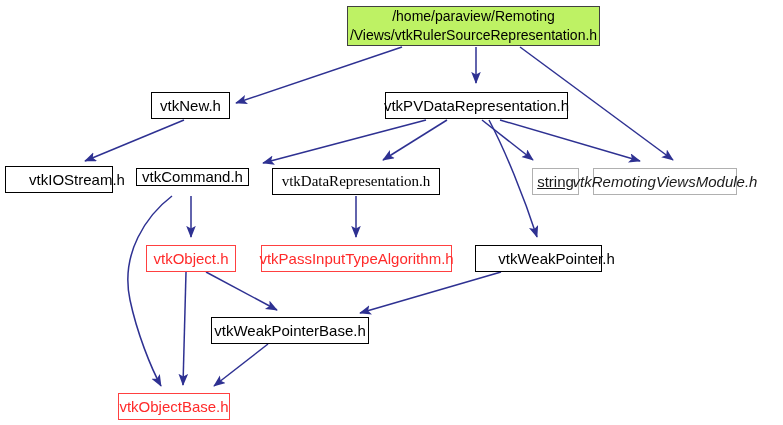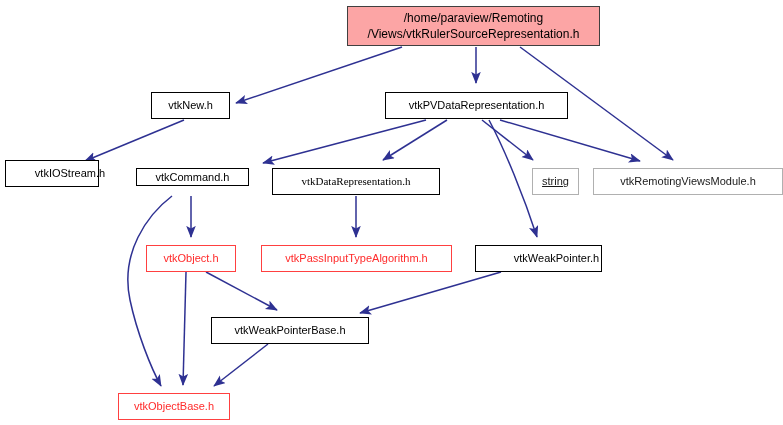--- a/index.html
+++ b/index.html
@@ -1,22 +1,22 @@
 <!DOCTYPE html>
 <html><head>
 <meta charset="utf-8">
 <style>
   html,body{margin:0;padding:0;background:#ffffff;}
   body{font-family:"Liberation Sans","DejaVu Sans",sans-serif;}
   #graph{position:relative;width:783px;height:425px;background:#ffffff;overflow:hidden;}
   #edges{position:absolute;left:0;top:0;width:783px;height:425px;}
   .node{position:absolute;box-sizing:border-box;display:flex;align-items:center;
         justify-content:center;text-align:center;white-space:pre;line-height:1.15;
-        font-size:11px;color:#000000;background:#ffffff;border:1px solid #000000;}
-  .node.root{background:#fca5a5;border:1px solid #404040;font-size:12px;line-height:1.35;}
+        font-size:15px;color:#000000;background:#ffffff;border:1px solid #000000;}
+  .node.root{background:#bef264;border:1px solid #404040;font-size:14px;line-height:1.35;}
   .node.hdr{border:1px solid #000000;}
   .node.red{border:1.6px solid #ff4040;color:#ff2a2a;text-align:right;}
   .node.gray{border:1px solid #b0b0b0;color:#1a1a1a;}
   .node .lbl{display:block;}
 </style>
 </head>
 <body>
 
 <div id="graph">
 
@@ -44,25 +44,25 @@
         <path d="M 501,272 L 360,313" marker-end="url(#arw)" stroke="#2e3192"></path>
         <path d="M 268,344 L 214,386" marker-end="url(#arw)" stroke="#2e3192"></path>
       </g>
   </svg>
 
   <div id="node-group">
       <div class="node root" style="left: 347px; top: 6px; width: 253px; height: 40px;"><span class="lbl">/home/paraview/Remoting
 /Views/vtkRulerSourceRepresentation.h</span></div>
       <div class="node hdr" style="left: 151px; top: 92px; width: 79px; height: 27px;"><span class="lbl">vtkNew.h</span></div>
       <div class="node hdr" style="left: 385px; top: 92px; width: 183px; height: 27px;"><span class="lbl">vtkPVDataRepresentation.h</span></div>
-      <div class="node hdr" style="left: 5px; top: 160px; width: 94px; height: 27px; padding-left: 36px;"><span class="lbl">vtkIOStream.h</span></div>
+      <div class="node hdr" style="left: 5px; top: 166px; width: 108px; height: 27px; padding-left: 36px;"><span class="lbl">vtkIOStream.h</span></div>
       <div class="node hdr" style="left: 136px; top: 168px; width: 113px; height: 18px;"><span class="lbl">vtkCommand.h</span></div>
       <div class="node hdr" style="left: 272px; top: 168px; width: 168px; height: 27px; font-family: Liberation Serif, serif;"><span class="lbl">vtkDataRepresentation.h</span></div>
       <div class="node gray" style="left: 532px; top: 168px; width: 47px; height: 27px; text-decoration: underline;"><span class="lbl">string</span></div>
-      <div class="node gray" style="left: 593px; top: 168px; width: 190px; height: 27px;"><span class="lbl">vtkRemotingViewsModule.h</span></div>
+      <div class="node gray" style="left: 593px; top: 168px; width: 144px; height: 27px; font-style: italic;"><span class="lbl">vtkRemotingViewsModule.h</span></div>
       <div class="node red" style="left: 146px; top: 245px; width: 90px; height: 27px;"><span class="lbl">vtkObject.h</span></div>
       <div class="node red" style="left: 261px; top: 245px; width: 191px; height: 27px;"><span class="lbl">vtkPassInputTypeAlgorithm.h</span></div>
       <div class="node hdr" style="left: 475px; top: 245px; width: 127px; height: 27px; padding-left: 36px;"><span class="lbl">vtkWeakPointer.h</span></div>
       <div class="node hdr" style="left: 211px; top: 317px; width: 158px; height: 27px;"><span class="lbl">vtkWeakPointerBase.h</span></div>
       <div class="node red" style="left: 118px; top: 393px; width: 112px; height: 27px;"><span class="lbl">vtkObjectBase.h</span></div>
     </div>
 
 </div>
 
 </body></html>

